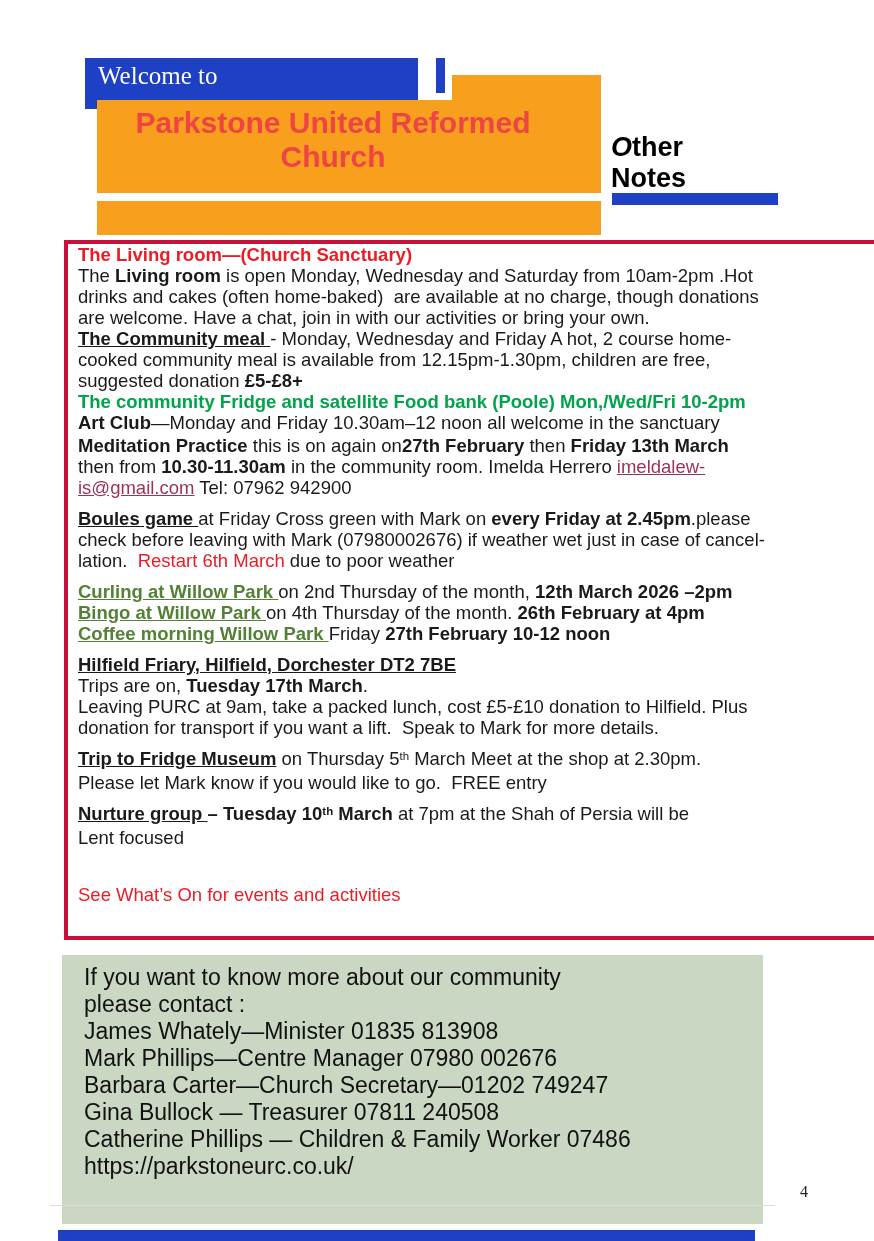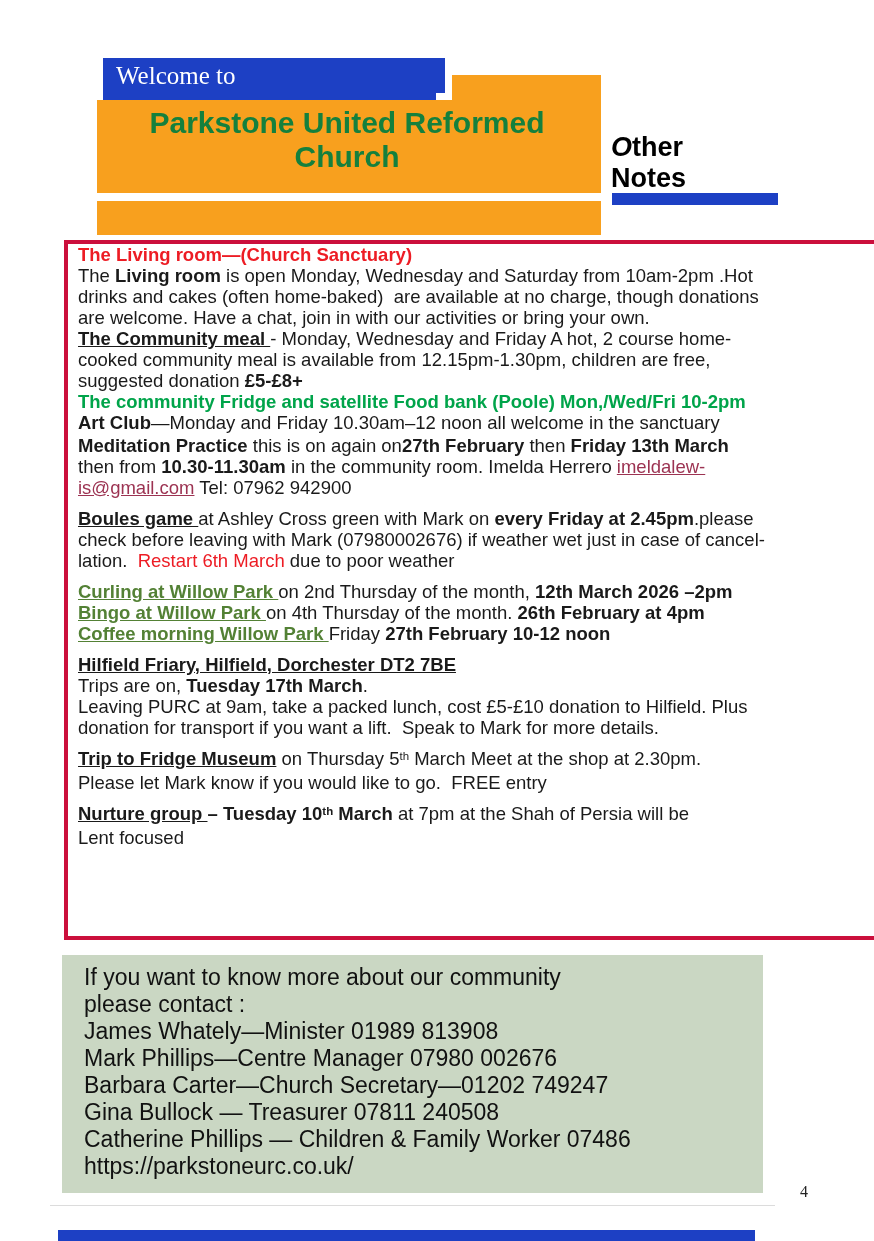--- a/index.html
+++ b/index.html
@@ -1,47 +1,47 @@
 <!DOCTYPE html>
 <html style="--blue: #1d40c4; --orange: #f8a01e; --border-red: #cb0f3c; --text-red: #ed1c24; --green-bright: #00a44a; --green-dark: #538135; --link: #9c3352; --contact-bg: #cad7c3;"><head>
 <meta charset="utf-8">
 <style>
   html,body{margin:0;padding:0;background:#ffffff;}
   #page{position:relative;width:874px;height:1241px;background:#ffffff;overflow:hidden;
         font-family:"Liberation Sans",sans-serif;color:#1a1a1a;}
 
   
-  .welcome-bar{position:absolute;left:103px;top:58px;width:333px;height:51px;background:var(--blue);}
+  .welcome-bar{position:absolute;left:85px;top:58px;width:333px;height:51px;background:var(--blue);}
   .welcome-text{font-family:"Liberation Serif",serif;color:#ffffff;font-size:25px;line-height:35px;padding-left:13px;}
   .mini-bar{position:absolute;left:436px;top:58px;width:9px;height:35px;background:var(--blue);}
   .orange-ext{position:absolute;left:452px;top:75px;width:149px;height:30px;background:var(--orange);}
   .orange-main{position:absolute;left:97px;top:100px;width:504px;height:93px;background:var(--orange);}
   .orange-strip{position:absolute;left:97px;top:201px;width:504px;height:34px;background:var(--orange);}
-  .church-title{position:absolute;left:95px;top:106px;width:504px;text-align:center;
-                font-weight:bold;font-size:30px;line-height:34px;color:#15803d;white-space:pre-line;letter-spacing:0px;}
+  .church-title{position:absolute;left:81px;top:106px;width:504px;text-align:center;
+                font-weight:bold;font-size:30px;line-height:34px;color:#ef4444;white-space:pre-line;letter-spacing:0px;}
   .other-notes{position:absolute;left:611px;top:132px;font-weight:bold;font-size:27px;line-height:31px;color:#000;}
   .other-notes .init{font-style:italic;}
   .notes-rule{position:absolute;left:612px;top:193px;width:166px;height:12px;background:var(--blue);}
 
   
   .notes-box{position:absolute;left:64px;top:240px;width:818px;height:700px;
              border:4px solid var(--border-red);background:#ffffff;box-sizing:border-box;
              padding:0 4px 0 10px;overflow:hidden;}
   .para{white-space:pre-wrap;font-size:18.5px;line-height:21px;margin:0;}
   .b{font-weight:bold;text-align:right;}
   .rb{color:var(--text-red);font-weight:bold;}
   .r{color:var(--text-red);}
   .gb{color:var(--green-bright);font-weight:bold;}
   .dgu{color:var(--green-dark);font-weight:bold;text-decoration:underline;}
   .bu{font-weight:bold;text-decoration:underline;}
   .link{color:var(--link);text-decoration:underline;}
   .sup{position:relative;top:-0.45em;font-size:0.62em;}
 
   
-  .contact-box{position:absolute;left:62px;top:955px;width:701px;height:238px;
+  .contact-box{position:absolute;left:62px;top:955px;width:701px;height:269px;
                background:var(--contact-bg);padding:9px 0 16px 22px;box-sizing:border-box;overflow:hidden;}
   .contact-line{font-size:23px;line-height:27px;color:#111;}
 
   .divider{position:absolute;left:50px;top:1205px;width:725px;height:1px;background:#dcdcdc;}
   .page-num{position:absolute;left:800px;top:1183px;font-family:"Liberation Serif",serif;font-size:16px;color:#222;}
   .footer-bar{position:absolute;left:58px;top:1230px;width:697px;height:11px;background:var(--blue);}
 </style>
 </head>
 <body>
 
@@ -69,42 +69,43 @@
 drinks and cakes (often home-baked)  are available at no charge, though donations
 are welcome. Have a chat, join in with our activities or bring your own.</span></div>
         <div class="para"><span class="bu">The Community meal </span><span>- Monday, Wednesday and Friday A hot, 2 course home-
 cooked community meal is available from 12.15pm-1.30pm, children are free,
 suggested donation </span><span class="b">£5-£8+</span></div>
         <div class="para"><span class="gb">The community Fridge and satellite Food bank (Poole) Mon,/Wed/Fri 10-2pm</span></div>
         <div class="para"><span class="b">Art Club</span><span>—Monday and Friday 10.30am–12 noon all welcome in the sanctuary</span></div>
         <div class="para" style="margin-top: 2px;"><span class="b">Meditation Practice</span><span> this is on again on</span><span class="b">27th February</span><span> then </span><span class="b">Friday 13th March</span><span>
 then from </span><span class="b">10.30-11.30am</span><span> in the community room. Imelda Herrero </span><span class="link">imeldalew-
 is@gmail.com</span><span> Tel: 07962 942900</span></div>
-        <div class="para" style="margin-top: 10px;"><span class="bu">Boules game </span><span>at Ashley Cross green with Mark on </span><span class="b">every Friday at 2.45pm</span><span>.please
+        <div class="para" style="margin-top: 10px;"><span class="bu">Boules game </span><span>at Friday Cross green with Mark on </span><span class="b">every Friday at 2.45pm</span><span>.please
 check before leaving with Mark (07980002676) if weather wet just in case of cancel-
 lation.  </span><span class="r">Restart 6th March</span><span> due to poor weather</span></div>
         <div class="para" style="margin-top: 10px;"><span class="dgu">Curling at Willow Park </span><span>on 2nd Thursday of the month, </span><span class="b">12th March 2026 –2pm</span><span>
 </span><span class="dgu">Bingo at Willow Park </span><span>on 4th Thursday of the month. </span><span class="b">26th February at 4pm</span><span>
 </span><span class="dgu">Coffee morning Willow Park </span><span>Friday </span><span class="b">27th February 10-12 noon</span></div>
         <div class="para" style="margin-top: 10px;"><span class="bu">Hilfield Friary, Hilfield, Dorchester DT2 7BE</span><span>
 Trips are on, </span><span class="b">Tuesday 17th March</span><span>.
 Leaving PURC at 9am, take a packed lunch, cost £5-£10 donation to Hilfield. Plus
 donation for transport if you want a lift.  Speak to Mark for more details.</span></div>
         <div class="para" style="margin-top: 10px;"><span class="bu">Trip to Fridge Museum</span><span> on Thursday 5</span><span class="sup">th</span><span> March Meet at the shop at 2.30pm.
 Please let Mark know if you would like to go.  FREE entry</span></div>
         <div class="para" style="margin-top: 10px;"><span class="bu">Nurture group </span><span class="b">– Tuesday 10</span><span class="b sup">th</span><span class="b"> March</span><span> at 7pm at the Shah of Persia will be
 Lent focused</span></div>
+        <div class="para" style="margin-top: 36px;"><span class="r">See What’s On for events and activities</span></div>
       </div>
   </div>
 
   <div class="contact-box">
     <div>
         <div class="contact-line">If you want to know more about our community</div>
         <div class="contact-line">please contact :</div>
-        <div class="contact-line">James Whately—Minister  01989 813908</div>
+        <div class="contact-line">James Whately—Minister  01835 813908</div>
         <div class="contact-line">Mark Phillips—Centre Manager 07980 002676</div>
         <div class="contact-line">Barbara Carter—Church Secretary—01202 749247</div>
         <div class="contact-line">Gina Bullock — Treasurer 07811 240508</div>
         <div class="contact-line">Catherine Phillips — Children &amp; Family Worker 07486</div>
         <div class="contact-line">https://parkstoneurc.co.uk/</div>
       </div>
   </div>
 
   <div class="divider"></div>
   <div class="page-num">4</div>

